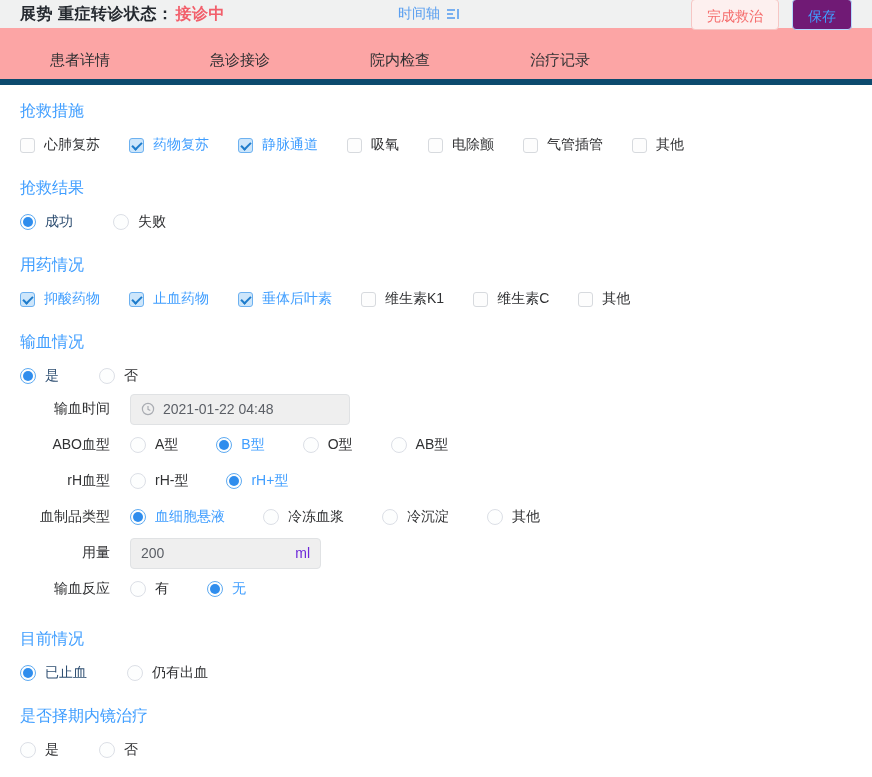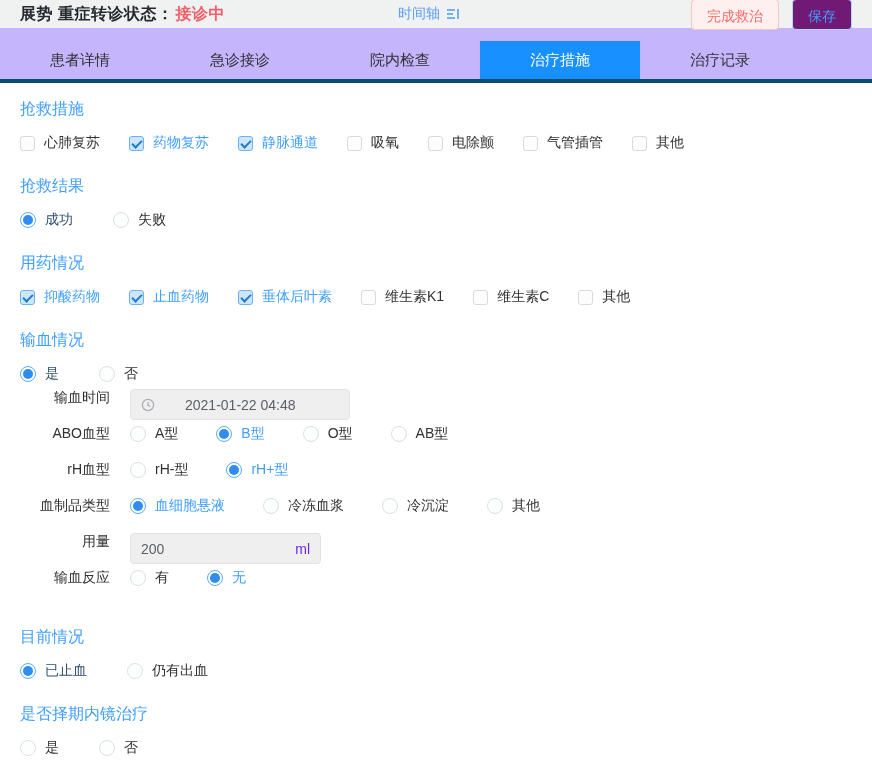--- a/index.html
+++ b/index.html
@@ -11,21 +11,21 @@
   .title { font-size:16px; font-weight:bold; color:#24292f; letter-spacing:.5px; }
   .title .status { color:#f25f6b; margin-left:2px; }
   .timeline { position:absolute; left:398px; display:flex; align-items:center; gap:6px;
     color:#5a9ff0; font-size:14px; cursor:pointer; }
   .hdr-btns { margin-left:auto; display:flex; gap:13px; }
   .btn { height:31px; padding:8px 15px; font-size:14px; border-radius:4px; cursor:pointer;
     background:#fff; }
   .btn.danger { color:#f56c6c; background:#fdf0ef; border:1px solid #f6c6c4; }
   .btn.primary { color:#409eff; background:#701a75; border:1px solid #b3d8ff; }
   
-  .tabbar { background:#c4b5fd; padding-top:13px; border-bottom:4px solid #0c4a6e; display:flex; }
+  .tabbar { background:#fca5a5; padding-top:13px; border-bottom:6px solid #0c4a6e; display:flex; }
   .tab { width:160px; height:38px; line-height:38px; text-align:center; font-size:15px;
     color:#303133; cursor:pointer; }
   .tab.active { background:#1890ff; color:#fff; }
   
   .content { padding:0 20px; }
   .sec-title { font-size:16px; color:#409eff; margin:22px 0 12px; font-weight:400; }
   .sec-title.first { margin-top:16px; }
   .opt-row { display:flex; align-items:center; gap:29px; margin-bottom:4px; min-height:22px; }
   
   .cb { display:inline-flex; align-items:center; cursor:pointer; }
@@ -41,25 +41,25 @@
   .rd { display:inline-flex; align-items:center; cursor:pointer; }
   .rd-dot { width:16px; height:16px; border:1px solid #dcdfe6; border-radius:50%;
     background:#fdfefe; position:relative; flex:none; }
   .rd-dot.on { border-color:#5fabf2; }
   .rd-dot.on::after { content:""; position:absolute; left:2px; top:2px; right:2px;
     bottom:2px; background:#2f8ded; border-radius:50%; }
   .rd-label { margin-left:9px; font-size:14px; color:#303133; }
   .rd-label.on { color:#409eff; }
   .rd-label.on-dark { color:#2f4f72; }
   
-  .form-row { display:flex; align-items:flex-start; min-height:36px; }
+  .form-row { display:flex; align-items:center; min-height:36px; }
   .f-label { width:90px; text-align:right; margin-right:20px; font-size:14px; color:#303133; flex:none; }
   .rd-group { display:flex; align-items:center; gap:38px; }
   .input-box { height:31px; background:#efefef; border:1px solid #e0e2e4; border-radius:4px;
-    display:flex; align-items:center; padding:0 10px;gap:22px; }
+    display:flex; align-items:center; padding:0 10px; }
   .input-box input { border:none; background:transparent; outline:none; font-size:14px;
     color:#5b5f66; width:100%; font-family:inherit; }
   .date-box { width:220px; }
   .qty-box { width:191px; }
   .unit { font-size:14px; color:#6d28d9; flex:none; }
   .clock { margin-right:8px; flex:none; display:flex; }
 </style>
 </head>
 <body>
 
@@ -84,21 +84,20 @@
   <div class="hdr-btns">
     <button class="btn danger">完成救治</button>
     <button class="btn primary">保存</button>
   </div>
 </div>
 
 <div class="tabbar">
   <div class="tab">患者详情</div>
   <div class="tab">急诊接诊</div>
   <div class="tab">院内检查</div>
-  <div class="tab active">治疗措施</div>
   <div class="tab">治疗记录</div>
 </div>
 
 <div class="content">
 
   <div class="sec-title first">抢救措施</div>
   <div class="opt-row">
     <label class="cb">
         <span class="cb-box"></span>
         <span class="cb-label">心肺复苏</span>

